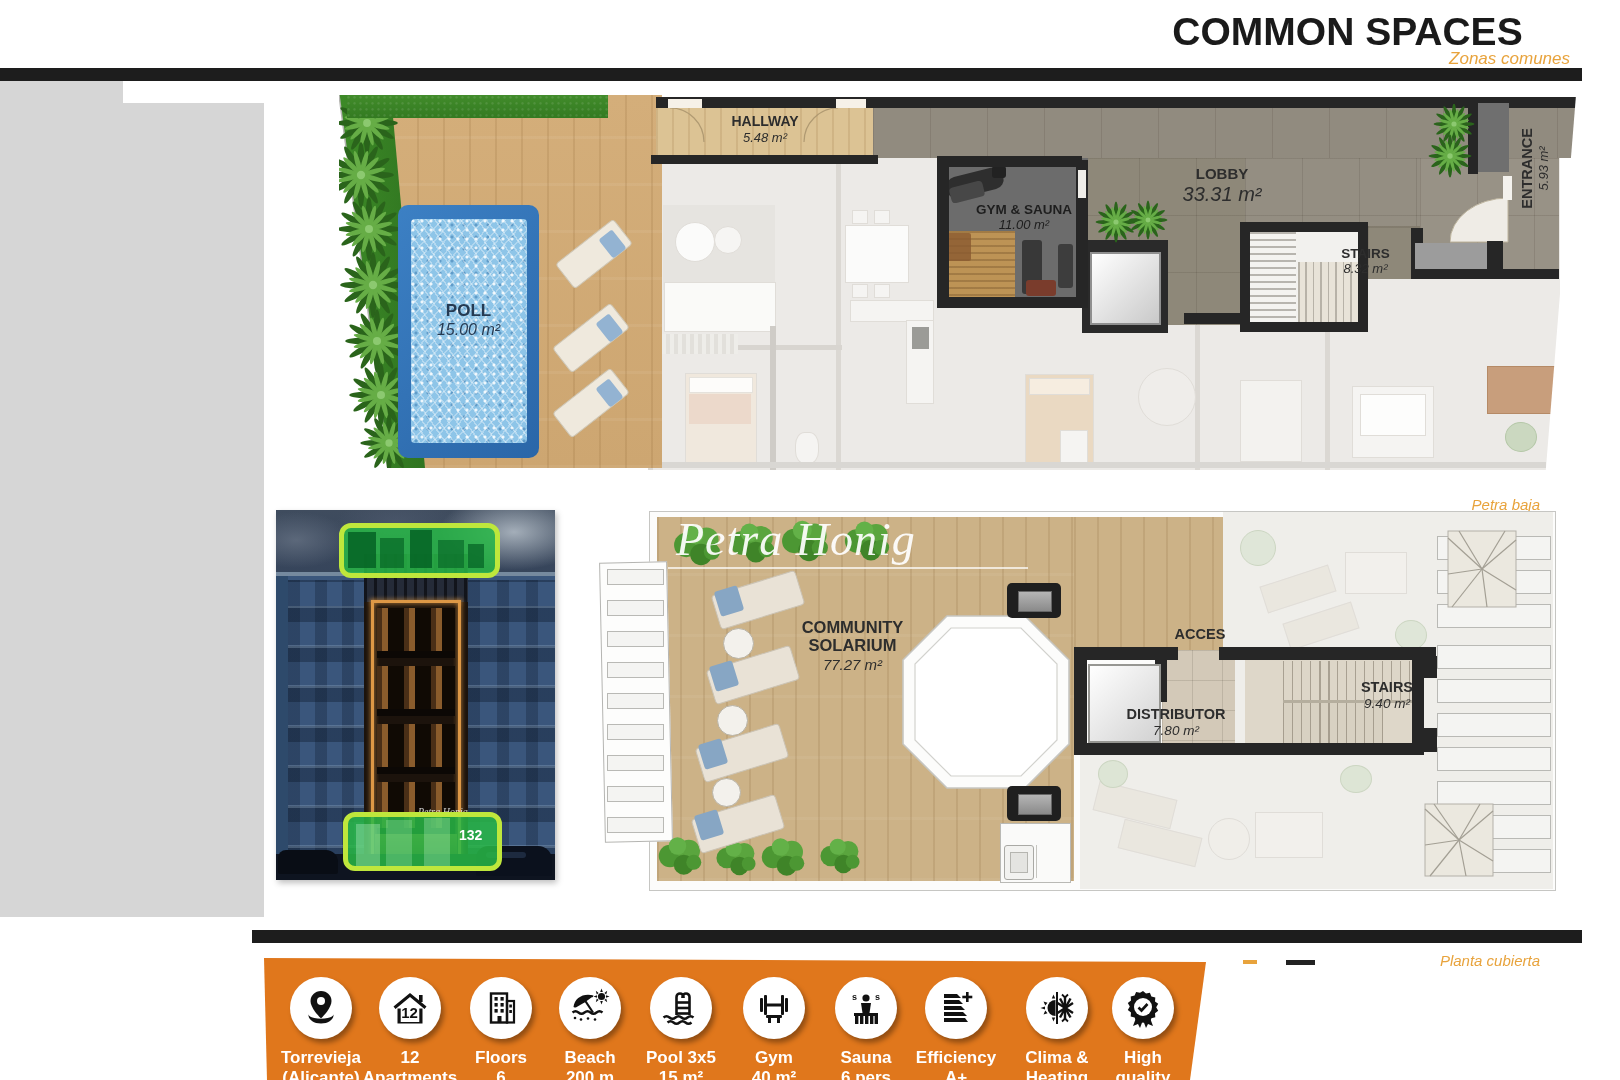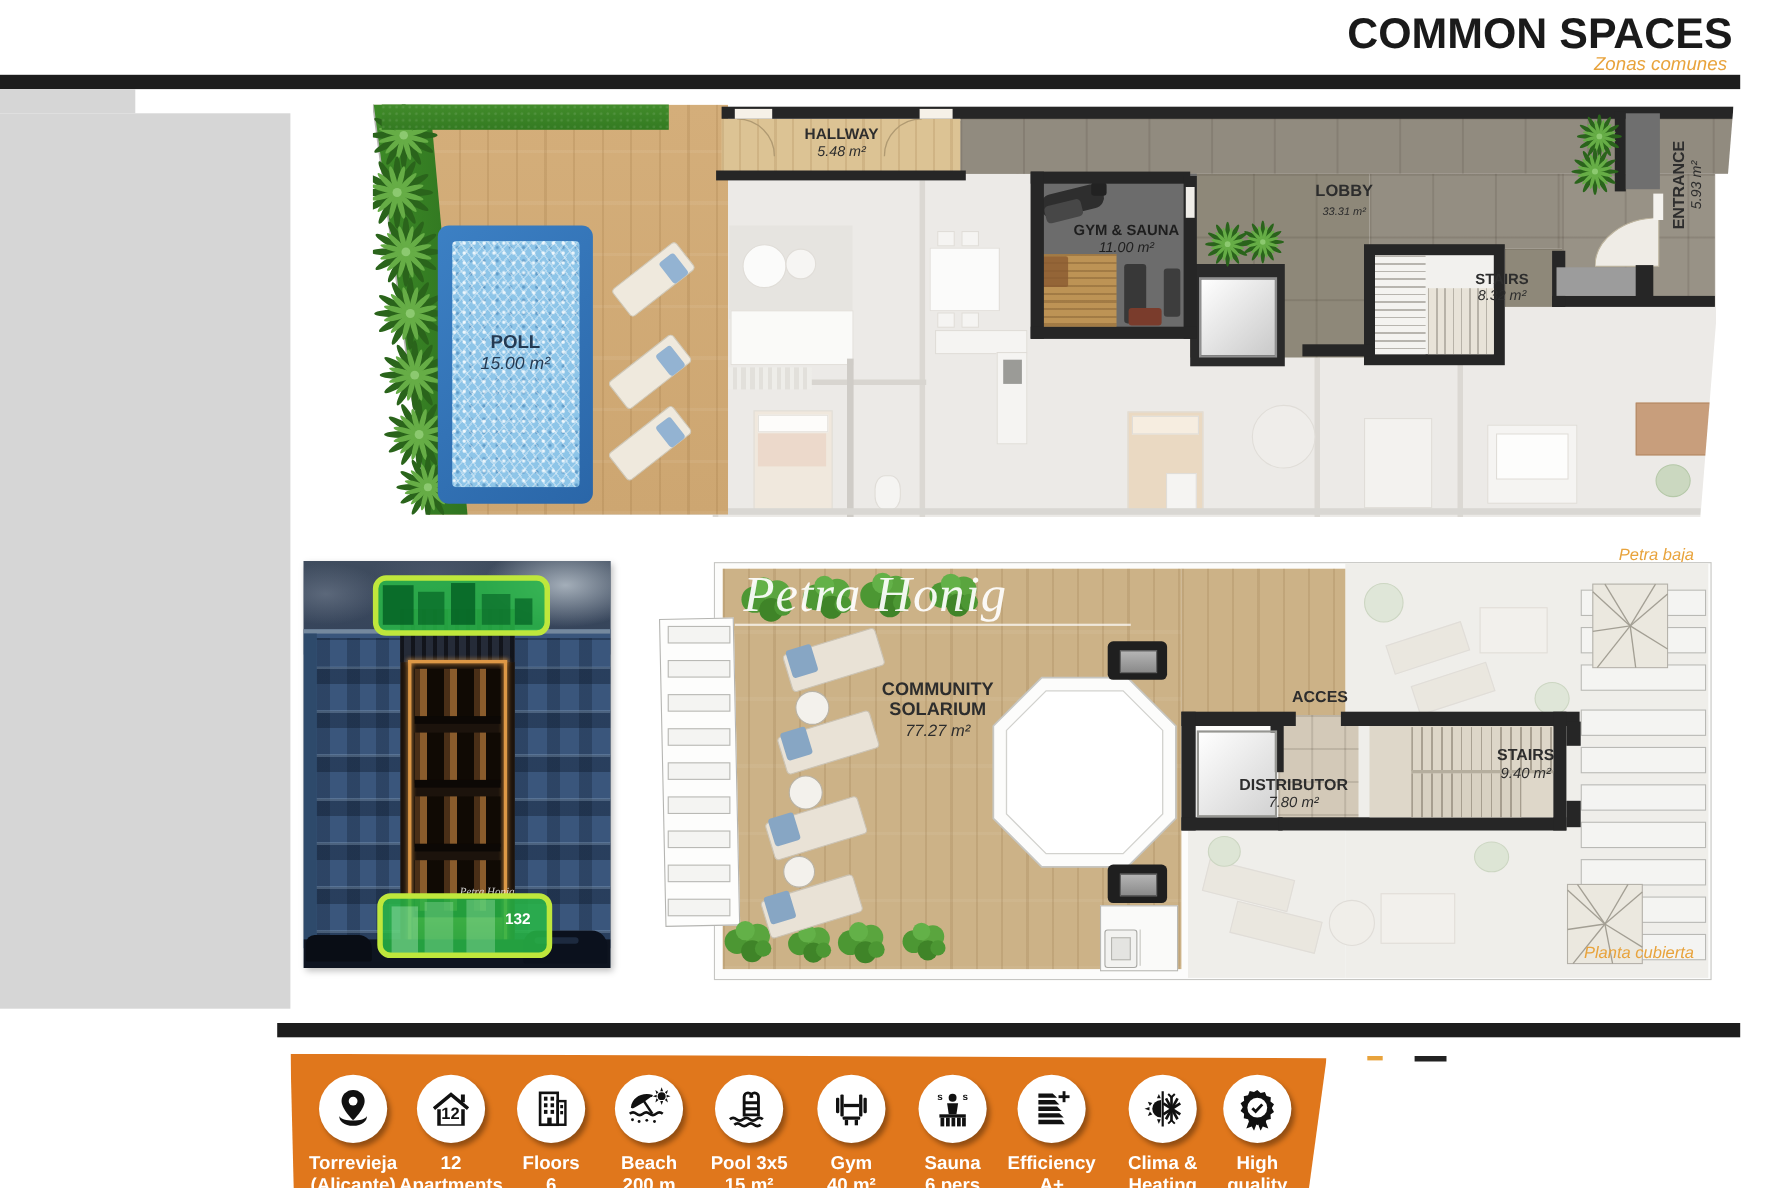--- a/index.html
+++ b/index.html
@@ -57,21 +57,21 @@
   <circle cx="11" cy="5" r="6" fill="#4c9733"></circle>
  </g>
 </defs>
     </svg>
 
 <div class="abs" style="left:0;top:68px;width:1582px;height:13px;background:#1d1d1d;"></div>
 
 <div class="abs" style="left:0;top:81px;width:123px;height:22px;background:#d6d6d6;"></div>
 <div class="abs" style="left:0;top:103px;width:264px;height:814px;background:#d6d6d6;"></div>
 
-<div class="abs" style="left:1120px;top:10px;width:455px;text-align:right;font-weight:bold;font-size:39px;color:#1a1a1a;">COMMON SPACES</div>
+<div class="abs" style="left:1120px;top:10px;width:455px;text-align:center;font-weight:bold;font-size:39px;color:#1a1a1a;">COMMON SPACES</div>
 <div class="abs" style="left:1120px;top:49px;width:450px;text-align:right;font-style:italic;font-size:17px;color:#e8a33c;">Zonas comunes</div>
 
 <div id="gf" class="abs" style="left:0;top:0;width:1620px;height:1080px;">
 
   <div class="abs" style="left:648px;top:108px;width:912px;height:362px;background:#eceae7;"></div>
 
   <div class="abs" style="left:648px;top:158px;width:5px;height:312px;background:#dbd8d3;"></div>
   <div class="abs" style="left:836px;top:164px;width:5px;height:306px;background:#dbd8d3;"></div>
   <div class="abs" style="left:648px;top:345px;width:194px;height:5px;background:#d8d5d0;"></div>
   <div class="abs" style="left:1195px;top:325px;width:5px;height:145px;background:#dbd8d3;"></div>
@@ -225,21 +225,21 @@
   </svg>
   <svg class="abs" style="left:1428px;top:104px;" width="52" height="80">
     <use href="#palm" transform="translate(26,20) scale(1.0)"></use>
     <use href="#palm" transform="translate(22,52) scale(1.05)"></use>
   </svg>
 
   <div class="abs" style="left:1540px;top:95px;width:80px;height:385px;background:#fff;
      clip-path:polygon(36px 0,80px 0,80px 385px,5px 385px);"></div>
 
   <div class="abs lbl" style="left:1167px;top:166px;width:110px;font-size:15px;">LOBBY<br>
-   <span class="m2" style="font-size:10px;">33.31 m²</span></div>
+   <span class="m2" style="font-size:20px;">33.31 m²</span></div>
   <div class="abs lbl" style="left:1465px;top:152px;width:140px;font-size:14.5px;transform:rotate(-90deg);">ENTRANCE<br>
    <span class="m2" style="font-size:13px;">5.93 m²</span></div>
   <div class="abs lbl" style="left:1313px;top:246px;width:105px;font-size:13.5px;">STAIRS<br>
    <span class="m2" style="font-size:13px;">8.32 m²</span></div>
 
   <div class="abs" style="left:1200px;top:496px;width:340px;text-align:right;font-style:italic;font-size:15px;color:#e8a33c;">Petra baja</div>
 </div>
 
 <div id="photo" class="abs" style="left:276px;top:510px;width:279px;height:370px;background:#3b4a5f;overflow:hidden;box-shadow:2px 3px 6px rgba(0,0,0,.25);">
 
@@ -444,21 +444,21 @@
 
   <div class="abs lbl" style="left:1155px;top:626px;width:90px;font-size:14.5px;">ACCES</div>
   <div class="abs lbl" style="left:1101px;top:706px;width:150px;font-size:14.5px;">DISTRIBUTOR<br>
    <span class="m2" style="font-size:13.5px;text-align:right;">7.80 m²</span></div>
   <div class="abs lbl" style="left:1342px;top:679px;width:90px;font-size:14.5px;">STAIRS<br>
    <span class="m2" style="font-size:13.5px;">9.40 m²</span></div>
 
   <div class="abs" style="left:676px;top:513px;width:400px;font-family:'Liberation Serif',serif;font-style:italic;font-size:46px;color:rgba(255,255,255,.92);letter-spacing:1px;">Petra Honig</div>
   <div class="abs" style="left:668px;top:567px;width:360px;height:2px;background:rgba(255,255,255,.7);"></div>
 
-  <div class="abs" style="left:1200px;top:858px;width:340px;text-align:right;font-style:italic;font-size:15px;color:#e8a33c;">Planta cubierta</div>
+  <div class="abs" style="left:1200px;top:952px;width:340px;text-align:right;font-style:italic;font-size:15px;color:#e8a33c;">Planta cubierta</div>
 </div>
 
 <div class="abs" style="left:252px;top:930px;width:1330px;height:13px;background:#1d1d1d;"></div>
 <div class="abs" style="left:1243px;top:960px;width:14px;height:4px;background:#e8a33c;"></div>
 <div class="abs" style="left:1286px;top:960px;width:29px;height:5px;background:#222;"></div>
 
 <div class="abs" style="left:264px;top:958px;width:942px;height:122px;background:#e0771c;
    clip-path:polygon(0 0,942px 4px,926px 122px,3px 122px);"></div>
 
 <style>

